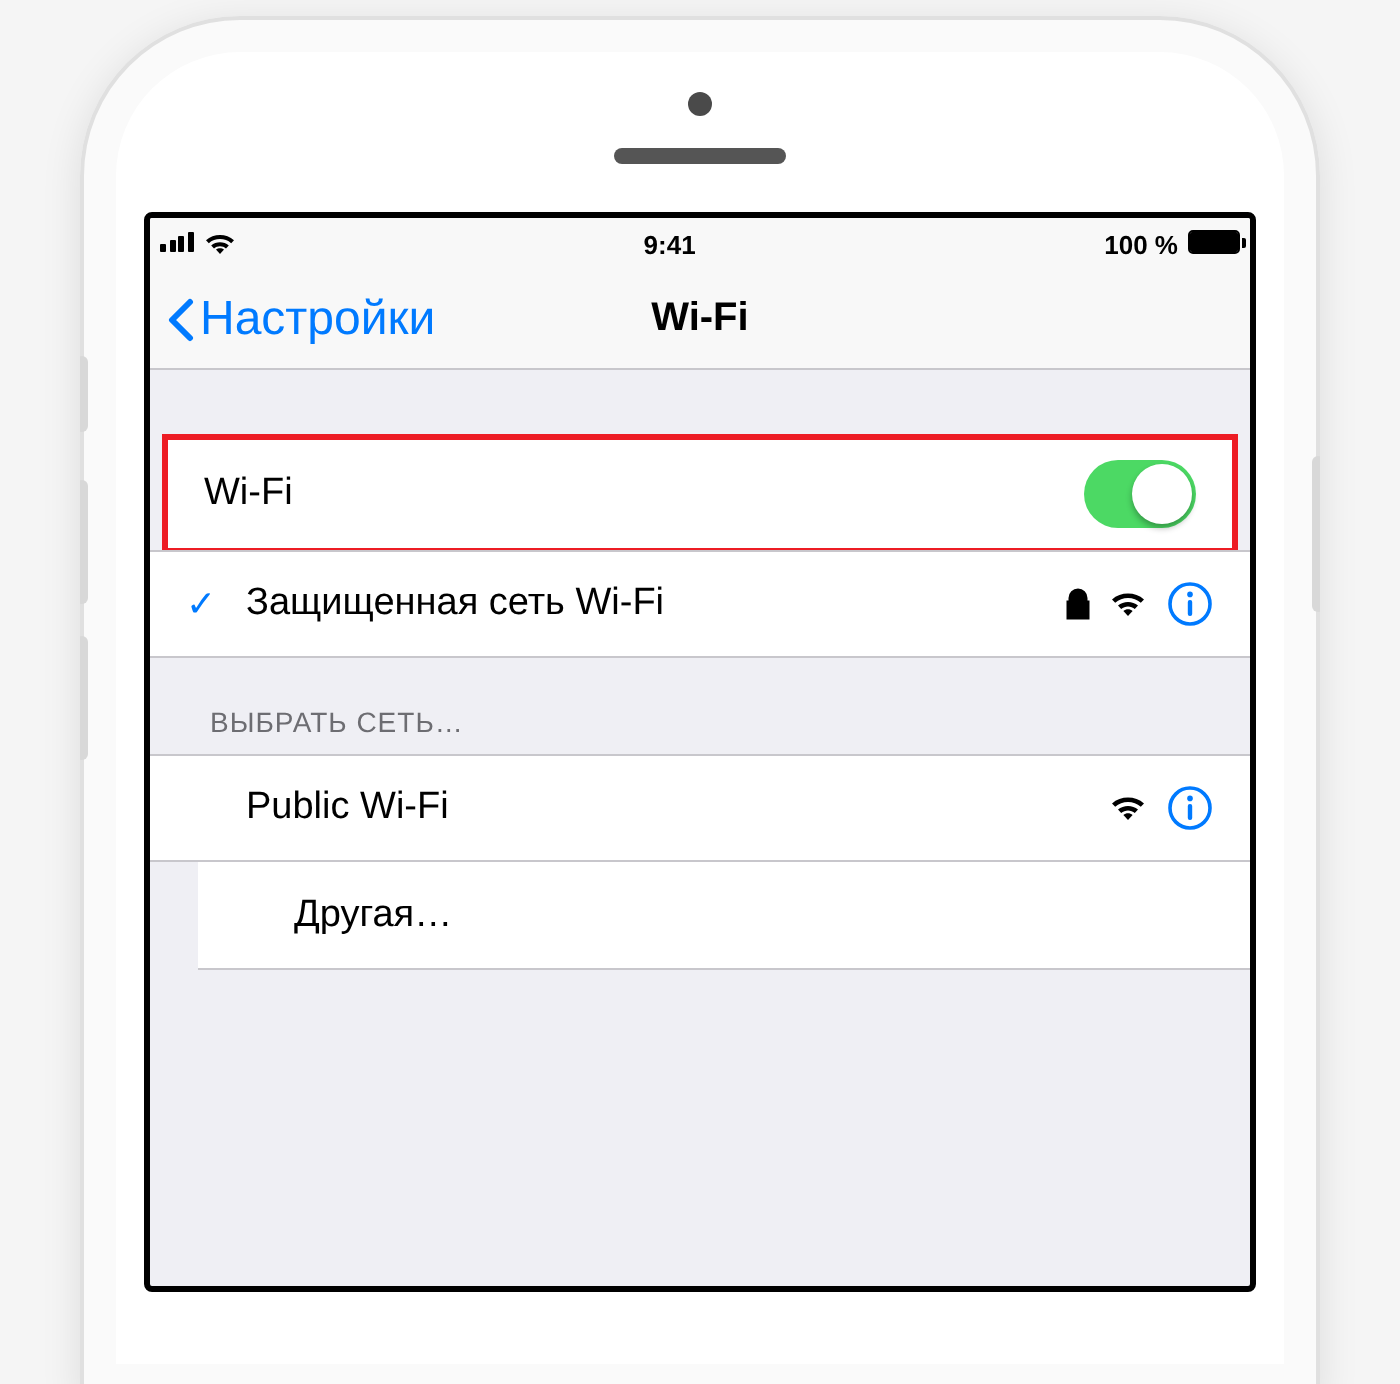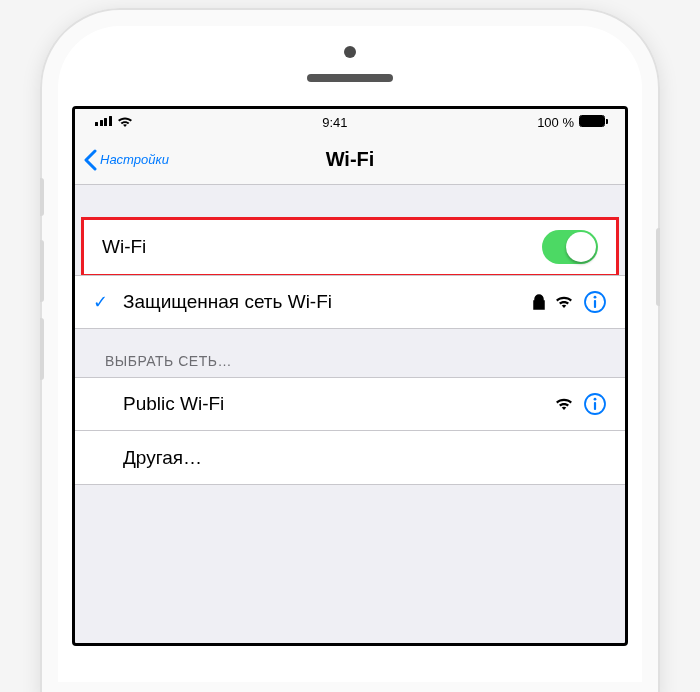--- a/index.html
+++ b/index.html
@@ -55,23 +55,23 @@
     flex-direction: column;
   }
 
   
   .status-bar {
     height: 26px;
     background: #f8f8f8;
     display: flex;
     align-items: center;
     justify-content: space-between;
-    padding: 0 20px;
+    padding: 0 5px;
     font-size: 13px;
-    font-weight: 400;
+    font-weight: 700;
     color: #000;
   }
   .status-left, .status-right { display: flex; align-items: flex-start; gap: 5px; }
   .signal-bars { display: flex; align-items: flex-end; gap: 1.5px; }
   .signal-bars span { width: 3px; background: #000; border-radius: 0.5px; }
   .signal-bars span:nth-child(1){height:4px}
   .signal-bars span:nth-child(2){height:6px}
   .signal-bars span:nth-child(3){height:8px}
   .signal-bars span:nth-child(4){height:10px}
   .battery {
@@ -94,24 +94,23 @@
     position: relative;
     display: flex;
     align-items: center;
     justify-content: center;
   }
   .nav-back {
     position: absolute;
     left: 8px; top: 0; bottom: 0;
     display: flex; align-items: center;
     color: #007aff;
-    font-size: 13px;
+    font-size: 24px;
     gap: 3px;
     cursor: pointer;
-    font-style: italic;
   }
   .nav-title {
     font-size: 20px;
     font-weight: 600;
     color: #000;
   }
 
   .content { flex: 1; overflow: hidden; }
   .spacer { height: 34px; }
 
@@ -120,21 +119,21 @@
     border-top: 1px solid #c8c7cc;
     border-bottom: 1px solid #c8c7cc;
     height: 54px;
     display: flex;
     align-items: center;
     padding: 0 18px;
     font-size: 19px;
     color: #000;
     gap: 12px;
   }
-  .row + .row { border-top: none; }
+  .row + .row { border-top: none; margin-left: 24px; }
   .row .spacerflex { flex: 1; }
 
   .highlight-box {
     border: 3px solid #ed1c24;
     margin: -2px 6px;
   }
   .highlight-box .row { border: none; }
 
   .section-header {
     padding: 24px 30px 8px;

